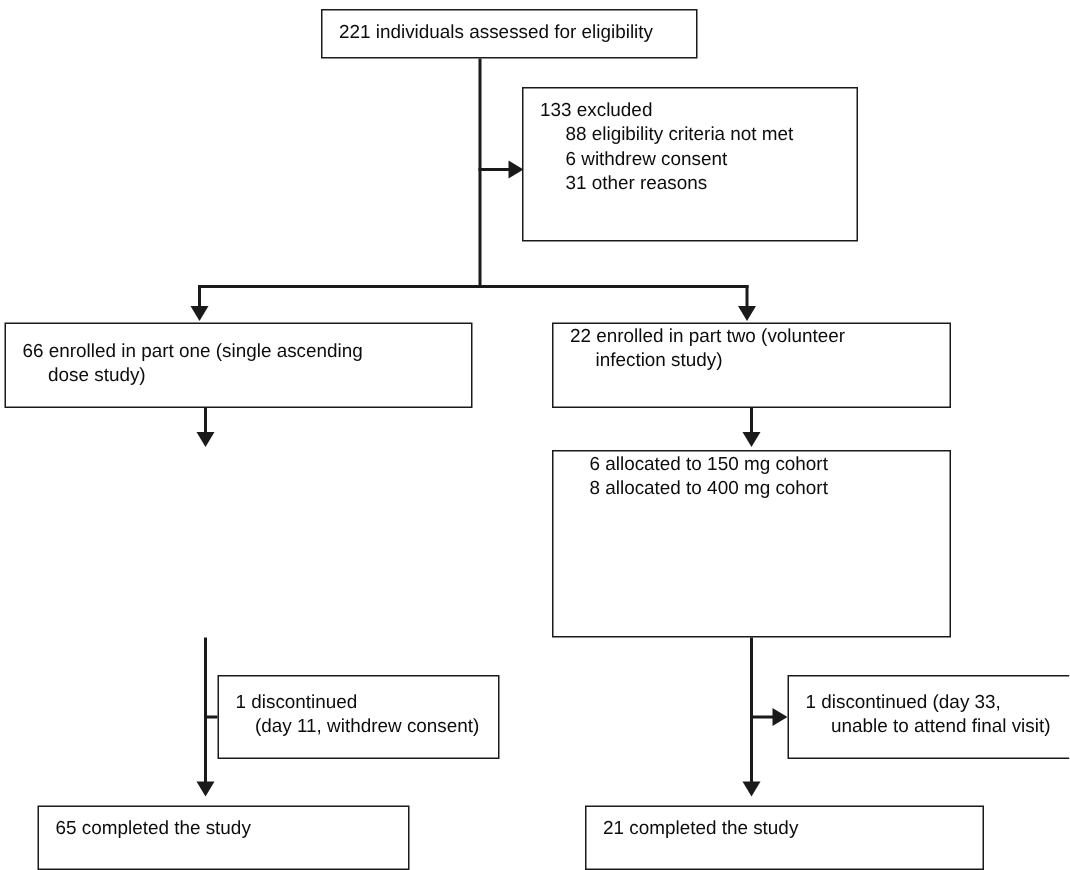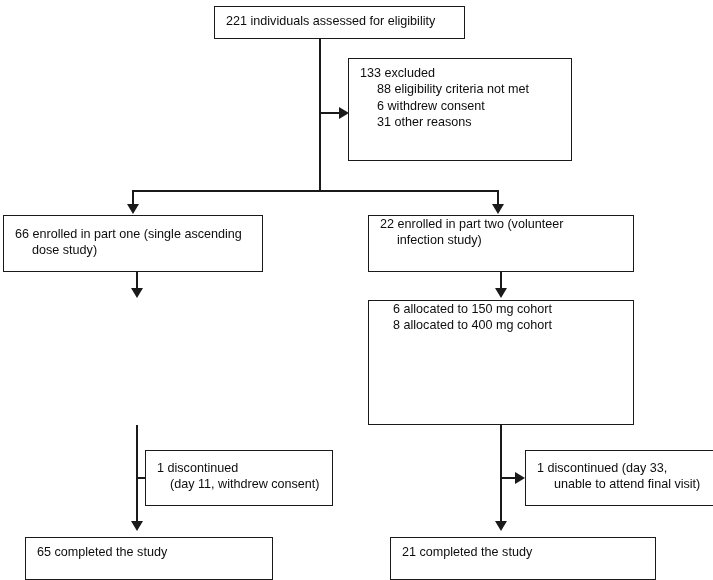--- a/index.html
+++ b/index.html
@@ -81,21 +81,21 @@
     <div class="line indent1">6 withdrew consent</div>
     <div class="line indent1">31 other reasons</div>
   </div>
 
   <div class="hline" style="left:132px; top:190px; width:367px;"></div>
   <div class="vline" style="left:132px; top:190px; height:16px;"></div>
   <div class="arrow-down" style="left:126.5px; top:204px;"></div>
   <div class="vline" style="left:497px; top:190px; height:16px;"></div>
   <div class="arrow-down" style="left:491.5px; top:204px;"></div>
 
-  <div class="box" style="left:3px; top:215px; width:260px; height:57px; padding-top:10px;">
+  <div class="box" style="left:3px; top:215px; width:312px; height:57px; padding-top:10px;">
     <div class="line">66 enrolled in part one (single ascending</div>
     <div class="line indent1">dose study)</div>
   </div>
 
   <div class="box" style="left:368px; top:215px; width:266px; height:57px; padding-top:0;">
     <div class="line">22 enrolled in part two (volunteer</div>
     <div class="line indent1">infection study)</div>
   </div>
 
   <div class="vline" style="left:136px; top:272px; height:18px;"></div>

